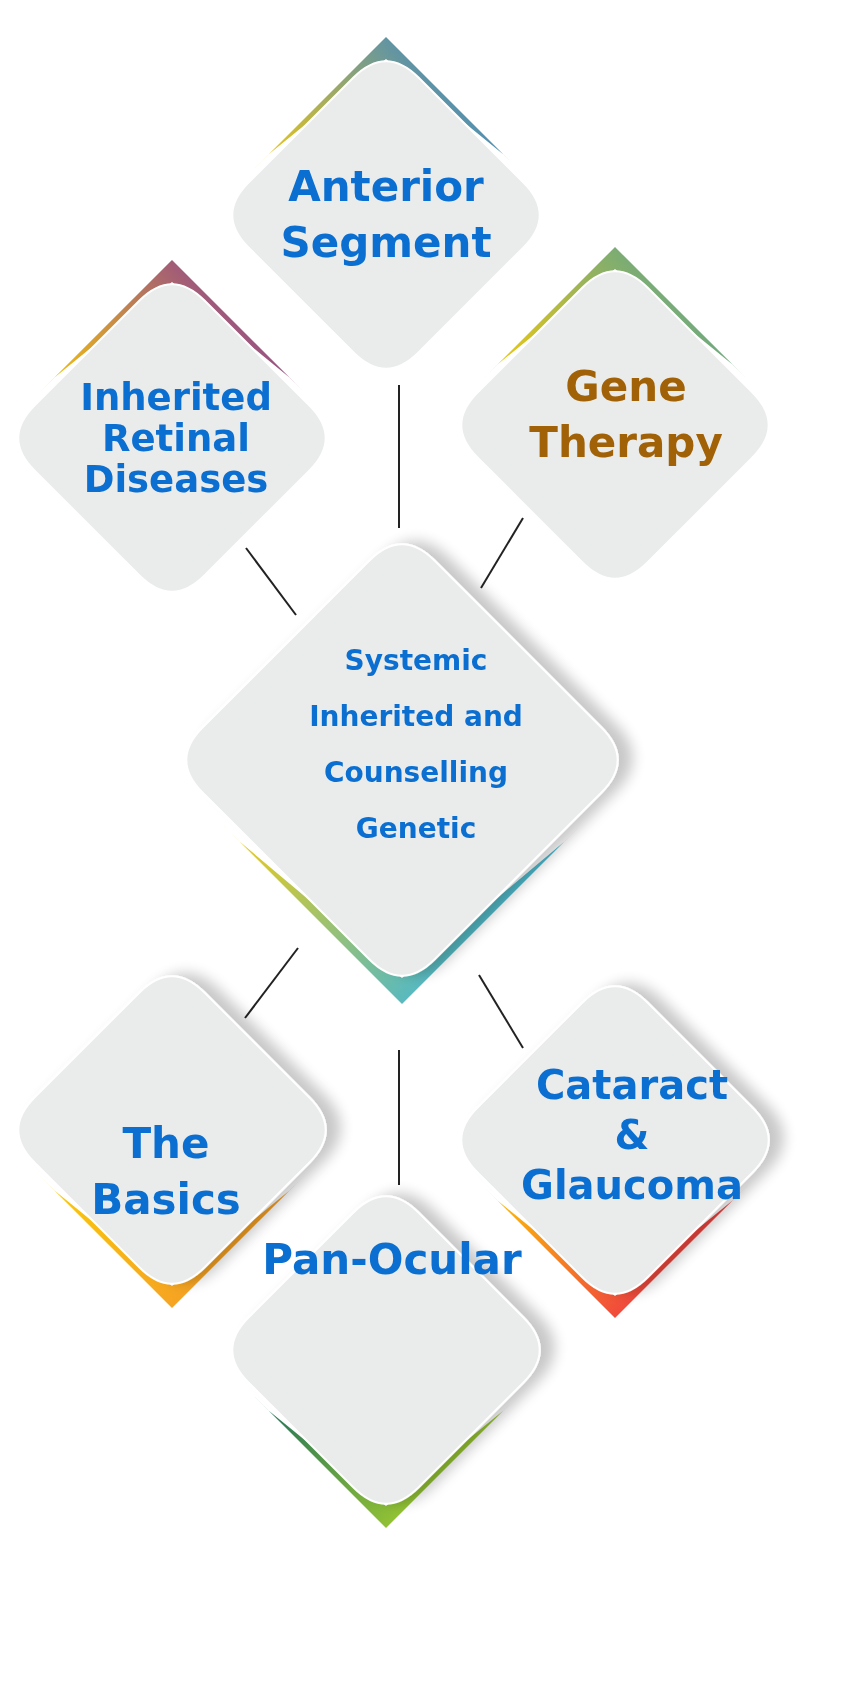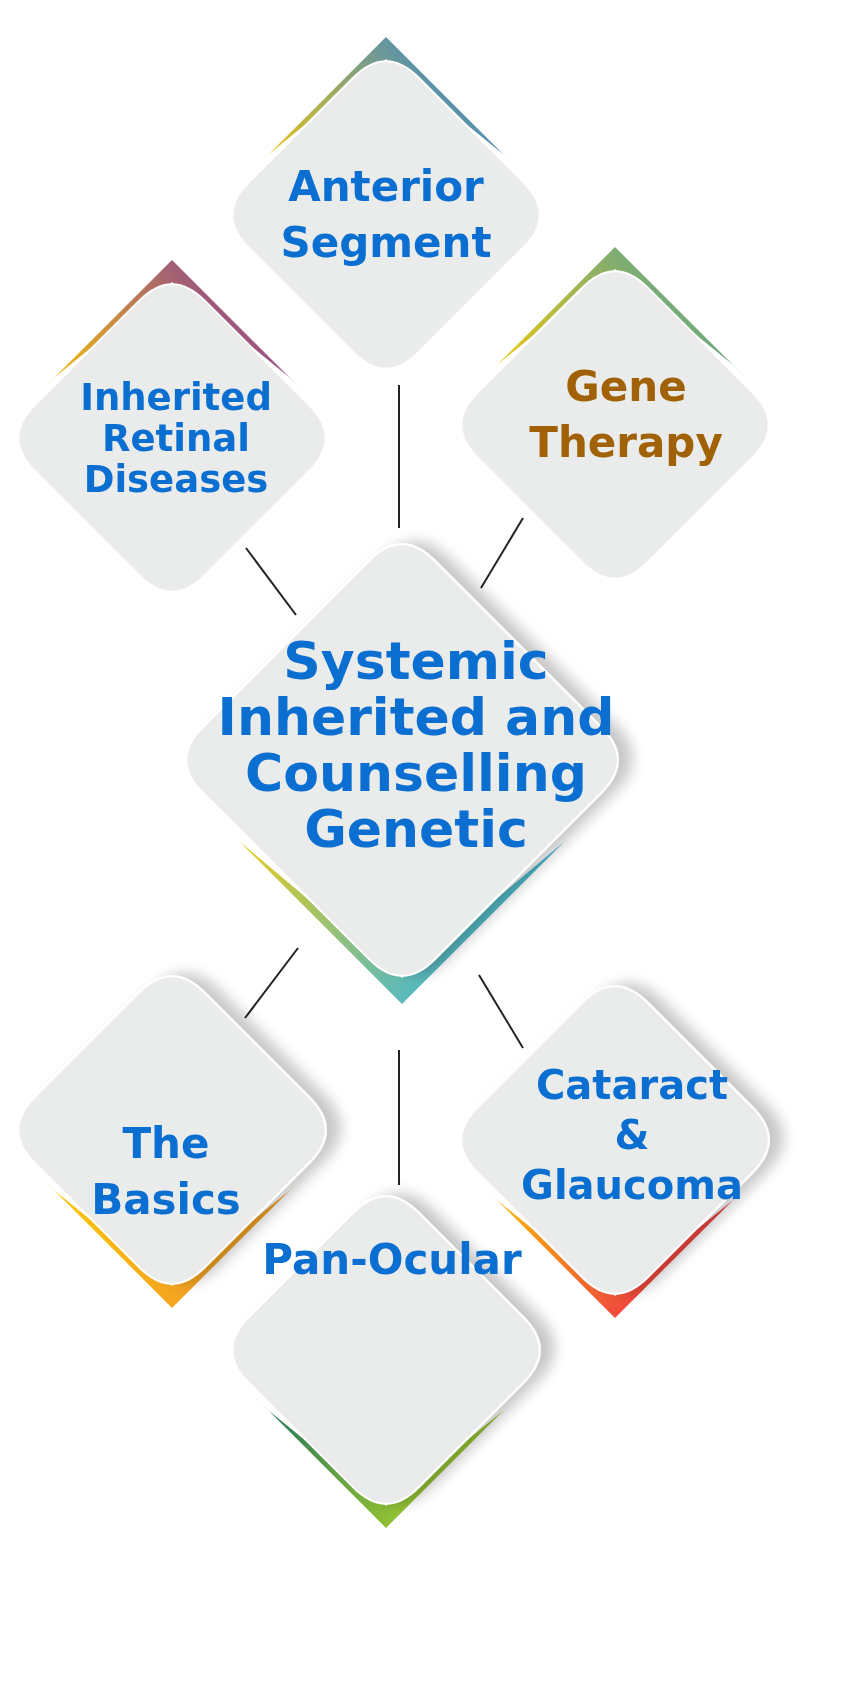--- a/index.html
+++ b/index.html
@@ -86,21 +86,21 @@
         <path d="M139.5,300.5 Q172,268 204.5,300.5 L309.5,405.5 Q342,438 309.5,470.5 L204.5,575.5 Q172,608 139.5,575.5 L34.5,470.5 Q2,438 34.5,405.5 Z" fill="#eaebeb" stroke="#ffffff" stroke-width="2"></path>
         <path d="M582.5,287.5 Q615,255 647.5,287.5 L752.5,392.5 Q785,425 752.5,457.5 L647.5,562.5 Q615,595 582.5,562.5 L477.5,457.5 Q445,425 477.5,392.5 Z" fill="#eaebeb" stroke="#ffffff" stroke-width="2"></path>
         <path d="M139.5,992.5 Q172,960 204.5,992.5 L309.5,1097.5 Q342,1130 309.5,1162.5 L204.5,1267.5 Q172,1300 139.5,1267.5 L34.5,1162.5 Q2,1130 34.5,1097.5 Z" fill="#eaebeb" stroke="#ffffff" stroke-width="2" filter="url(#shadow)"></path>
         <path d="M582.5,1002.5 Q615,970 647.5,1002.5 L752.5,1107.5 Q785,1140 752.5,1172.5 L647.5,1277.5 Q615,1310 582.5,1277.5 L477.5,1172.5 Q445,1140 477.5,1107.5 Z" fill="#eaebeb" stroke="#ffffff" stroke-width="2" filter="url(#shadow)"></path>
         <path d="M369.5,560.5 Q402,528 434.5,560.5 L601.5,727.5 Q634,760 601.5,792.5 L434.5,959.5 Q402,992 369.5,959.5 L202.5,792.5 Q170,760 202.5,727.5 Z" fill="#eaebeb" stroke="#ffffff" stroke-width="2" filter="url(#shadow)"></path>
         <path d="M353.5,1212.5 Q386,1180 418.5,1212.5 L523.5,1317.5 Q556,1350 523.5,1382.5 L418.5,1487.5 Q386,1520 353.5,1487.5 L248.5,1382.5 Q216,1350 248.5,1317.5 Z" fill="#eaebeb" stroke="#ffffff" stroke-width="2" filter="url(#shadow)"></path>
       </g>
   </svg>
 
   
-  <div class="node-label" id="lbl-systemic" style="left: 416px; top: 745px; font-size: 52px; line-height: 56px; color: rgb(10, 111, 209);">
+  <div class="node-label" id="lbl-systemic" style="left: 416px; top: 745px; font-size: 28px; line-height: 56px; color: rgb(10, 111, 209);">
     <span>Systemic</span>
     <span>Inherited and</span>
     <span>Counselling</span>
     <span>Genetic</span>
   </div>
   <div class="node-label" id="lbl-anterior" style="left: 386px; top: 215px; font-size: 42px; line-height: 56px; color: rgb(10, 111, 209);">
     <span>Anterior</span>
     <span>Segment</span>
   </div>
   <div class="node-label" id="lbl-inherited" style="left: 176px; top: 438px; font-size: 37px; line-height: 41px; color: rgb(10, 111, 209);">

